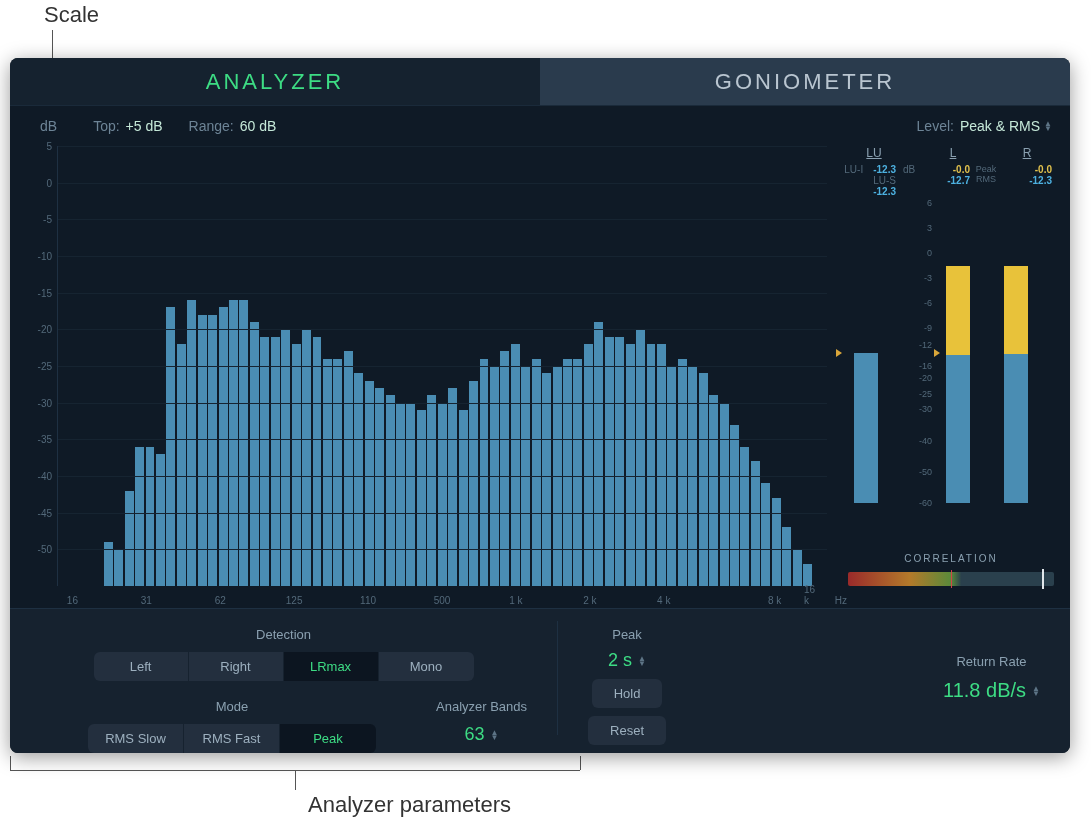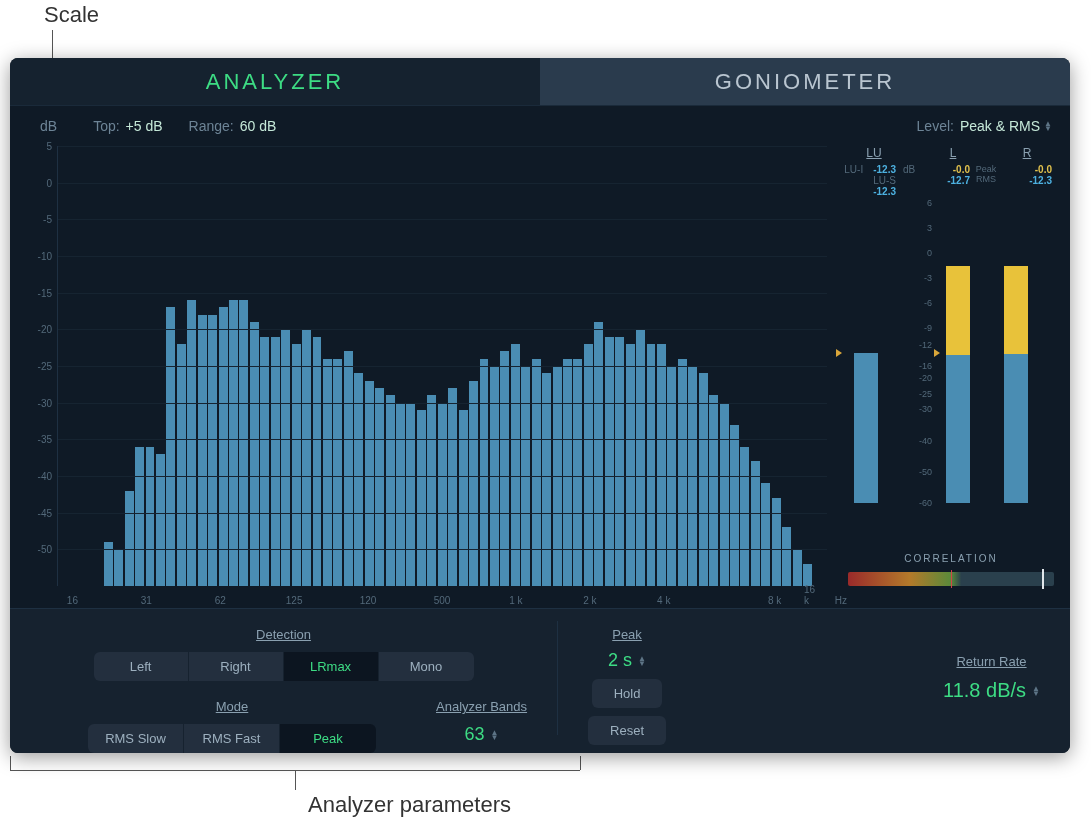--- a/index.html
+++ b/index.html
@@ -73,21 +73,21 @@
     margin-top:40px; padding-top:10px; text-align:center;
   }
   .correlation .ctitle { font-size:10px; letter-spacing:2px; color:#8aa0b0; margin-bottom:8px;}
   .corr-bar { position:relative; height:14px; background:linear-gradient(90deg,#9a2a2a 0%, #b37a2a 30%, #5a8a3a 50%, #2a404d 55%, #2a404d 100%); border-radius:2px; margin:0 4px;}
   .corr-tick-mid { position:absolute; left:50%; top:-2px; bottom:-2px; width:1px; background:#d0444a; }
   .corr-cursor { position:absolute; top:-3px; bottom:-3px; width:2px; background:#e0e6ea; }
 
   
   .lower { display:flex; align-items:flex-start; padding:18px 30px 24px 30px; background:#16222f; border-top:1px solid #1e3042; gap:20px; height:145px;}
   .lgroup { display:flex; flex-direction:column; align-items:center; gap:10px; }
-  .glabel { font-size:13px; color:#8aa0b0;text-decoration:underline; }
+  .glabel { font-size:13px; color:#8aa0b0; }
   .seg { display:flex; border-radius:6px; overflow:hidden; }
   .segbtn {
     background:#232f3e; color:#9db0bf; font-size:13px; padding:7px 8px;
     border-right:1px solid #16222f; cursor:pointer; text-align:center;
   }
   .segbtn:last-child{border-right:none;}
   .segbtn.active { background:#0c1520; color:#3ddc84; }
   .seg.w4 .segbtn { width:95px; }
   .seg.w3 .segbtn { width:96px; }
 
@@ -220,21 +220,21 @@
           <div class="ygrid-line" style="top: 75%;"></div>
           <div class="ygrid-line" style="top: 83.3333%;"></div>
           <div class="ygrid-line" style="top: 91.6667%;"></div>
         </div>
       <div class="xlabels">
         <span class="hzunit">Hz</span>
       <span class="xlabel" style="left: 2%;">16</span>
           <span class="xlabel" style="left: 11.6%;">31</span>
           <span class="xlabel" style="left: 21.2%;">62</span>
           <span class="xlabel" style="left: 30.8%;">125</span>
-          <span class="xlabel" style="left: 40.4%;">120</span>
+          <span class="xlabel" style="left: 40.4%;">110</span>
           <span class="xlabel" style="left: 50%;">500</span>
           <span class="xlabel" style="left: 59.6%;">1 k</span>
           <span class="xlabel" style="left: 69.2%;">2 k</span>
           <span class="xlabel" style="left: 78.8%;">4 k</span>
           <span class="xlabel" style="left: 88.4%; margin-left: 37px;">8 k</span>
           <span class="xlabel" style="left: 98%; margin-top: 12px;">16 k</span>
         </div>
     <div class="ylabel" style="top: 0px;">5</div>
         <div class="ylabel" style="top: 36.6667px;">0</div>
         <div class="ylabel" style="top: 73.3333px;">-5</div>

